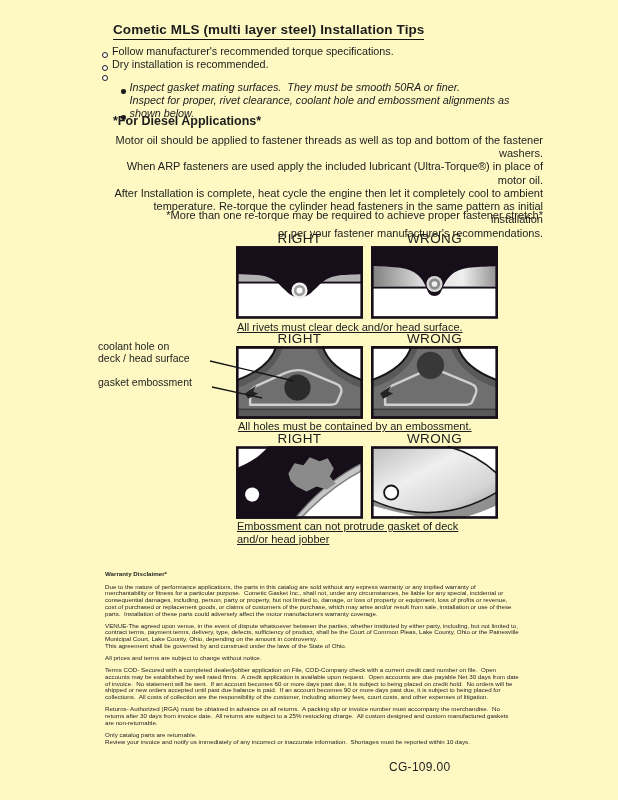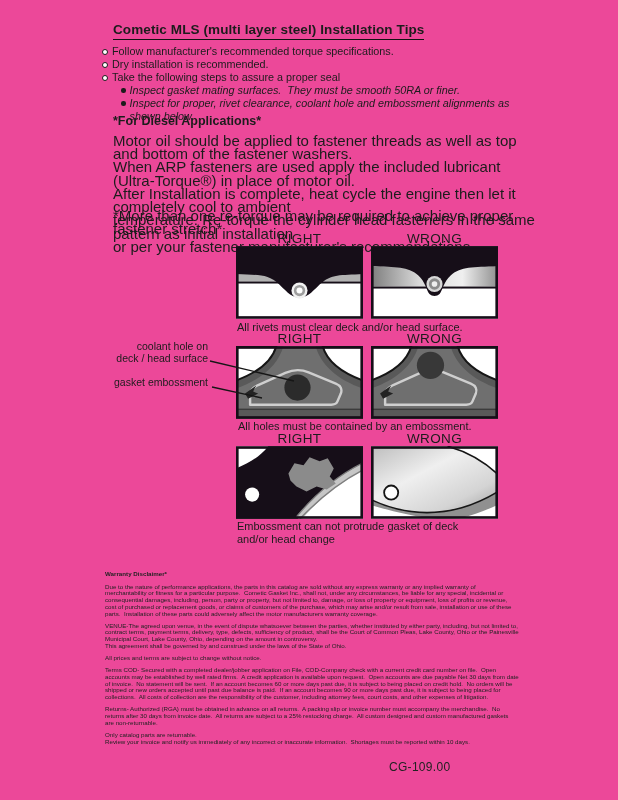--- a/index.html
+++ b/index.html
@@ -1,52 +1,52 @@
 <!DOCTYPE html>
 <html><head>
 <meta charset="utf-8">
 <style>
   html,body{margin:0;padding:0;background:#e8e8e8;}
   .page{
-    position:relative; width:618px; height:800px; background:#ec4899;
+    position:relative; width:618px; height:800px; background:#fef9c3;
     font-family:"Liberation Sans", sans-serif; color:#1c1c1c; overflow:hidden;
     margin:0 auto;
   }
   .abs{position:absolute;}
   .pre{white-space:pre-wrap;}
 
   
   .title{
     left:113px; top:22px; font-size:13.5px; font-weight:bold;
     border-bottom:1.6px solid #111; padding-bottom:2px; letter-spacing:.1px;
   }
   
   .bullets{left:102px; top:45px; font-size:10.8px; line-height:13px; width:430px;}
-  .b-row{display:flex; align-items:flex-start;}
+  .b-row{display:flex; align-items:flex-end;}
   .b-dot{
     width:4px; height:4px; border:1.2px solid #1c1c1c; border-radius:50%;
     margin:3.5px 4px 0 0; flex:0 0 auto; background:#fff;
   }
   .sub{margin-left:19px;font-style:italic;}
   .s-dot{
     width:4.5px; height:4.5px; border-radius:50%; background:#1c1c1c;
     margin:4px 4px 0 0; flex:0 0 auto;
   }
 
   
   .diesel-h{left:113px; top:114px; font-size:12.5px; font-weight:bold;}
-  .para{left:113px; font-size:15px; line-height:13.2px; width:430px;}
+  .para{left:113px; font-size:11px; line-height:13.2px; width:430px;text-align:right;}
 
   
   .fig-label{width:127px; text-align:center; font-size:13.5px; letter-spacing:.4px; color:#1c1c1c;}
   .diag{width:127px; height:73px; display:block;}
-  .caption{font-size:11px; line-height:12.5px; color:#1c1c1c;}
-
-  
-  .callout{font-size:10.5px; line-height:11.5px; text-align:right; width:110px; white-space:pre-line;}
+  .caption{font-size:11px; line-height:12.5px; color:#1c1c1c;text-decoration:underline;}
+
+  
+  .callout{font-size:10.5px; line-height:11.5px; width:110px; white-space:pre-line;}
 
   
   .disc{left:105px; top:571px; width:414px; font-size:6.2px; line-height:6.7px; color:#222;}
   .disc .hd{font-weight:bold; margin-bottom:6px;}
   .disc .pgroup{margin-bottom:5.5px;}
 
   .footer-code{left:389px; top:760px; font-size:12px; letter-spacing:.3px; color:#222;}
 </style>
 </head>
 <body>
@@ -59,21 +59,20 @@
     <div class="b-row">
       <span class="b-dot"></span>
       <span class="pre">Follow manufacturer's recommended torque specifications.</span>
     </div>
     <div class="b-row">
       <span class="b-dot"></span>
       <span class="pre">Dry installation is recommended.</span>
     </div>
     <div class="b-row">
       <span class="b-dot"></span>
-      <span class="pre">Take the following steps to assure a proper seal</span>
     </div>
     <div class="b-row sub">
       <span class="s-dot"></span>
       <span class="pre">Inspect gasket mating surfaces.  They must be smooth 50RA or finer.</span>
     </div>
     <div class="b-row sub">
       <span class="s-dot"></span>
       <span class="pre">Inspect for proper, rivet clearance, coolant hole and embossment alignments as shown below.</span>
     </div>
   </div>
@@ -193,21 +192,21 @@
     <path d="M0,53 C28,66 58,70 90,61 C104,57 116,51 126,45 L126,58 C114,63.5 102,68.5 88,71.5 L66,72 C40,70 16,63 0,58.5 Z" fill="#909090"></path>
     <path d="M0,0 L76,0 C94,5 111,14 126,28 L126,45 C116,51 104,57 90,61 C58,70 28,66 0,53 Z" fill="url(#g2)"></path>
     <path d="M0,53 C28,66 58,70 90,61 C104,57 116,51 126,45" stroke="#161616" stroke-width="1.6" fill="none"></path>
     <path d="M76,0 C94,5 111,14 126,28" stroke="#161616" stroke-width="1.6" fill="none"></path>
     <circle cx="20" cy="46" r="7" fill="#ffffff" stroke="#161616" stroke-width="1.8"></circle>
     <rect x="1.3" y="1.3" width="123.4" height="69.4" fill="none" stroke="#160e18" stroke-width="2.6"></rect>
   </svg>
 
   <div class="abs caption" style="left:237px; top:520px; width:260px;">
     <div>Embossment can not protrude gasket of deck</div>
-    <div>and/or head change</div>
+    <div>and/or head jobber</div>
   </div>
 
   <div class="abs disc">
     <div class="hd">Warranty Disclaimer*</div>
     <div class="pgroup">
       <div class="pre">Due to the nature of performance applications, the parts in this catalog are sold without any express warranty or any implied warranty of merchantability or fitness for a particular purpose.  Cometic Gasket Inc., shall not, under any circumstances, be liable for any special, incidental or consequential damages, including, person, party or property, but not limited to, damage, or loss of property or equipment, loss of profits or revenue, cost of purchased or replacement goods, or claims of customers of the purchase, which may arise and/or result from sale, installation or use of these parts.  Installation of these parts could adversely affect the motor manufacturers warranty coverage.</div>
     </div>
     <div class="pgroup">
       <div class="pre">VENUE-The agreed upon venue, in the event of dispute whatsoever between the parties, whether instituted by either party, including, but not limited to, contract terms, payment terms, delivery, type, defects, sufficiency of product, shall be the Court of Common Pleas, Lake County, Ohio or the Painesville Municipal Court, Lake County, Ohio, depending on the amount in controversy.</div>
       <div class="pre">This agreement shall be governed by and construed under the laws of the State of Ohio.</div>

